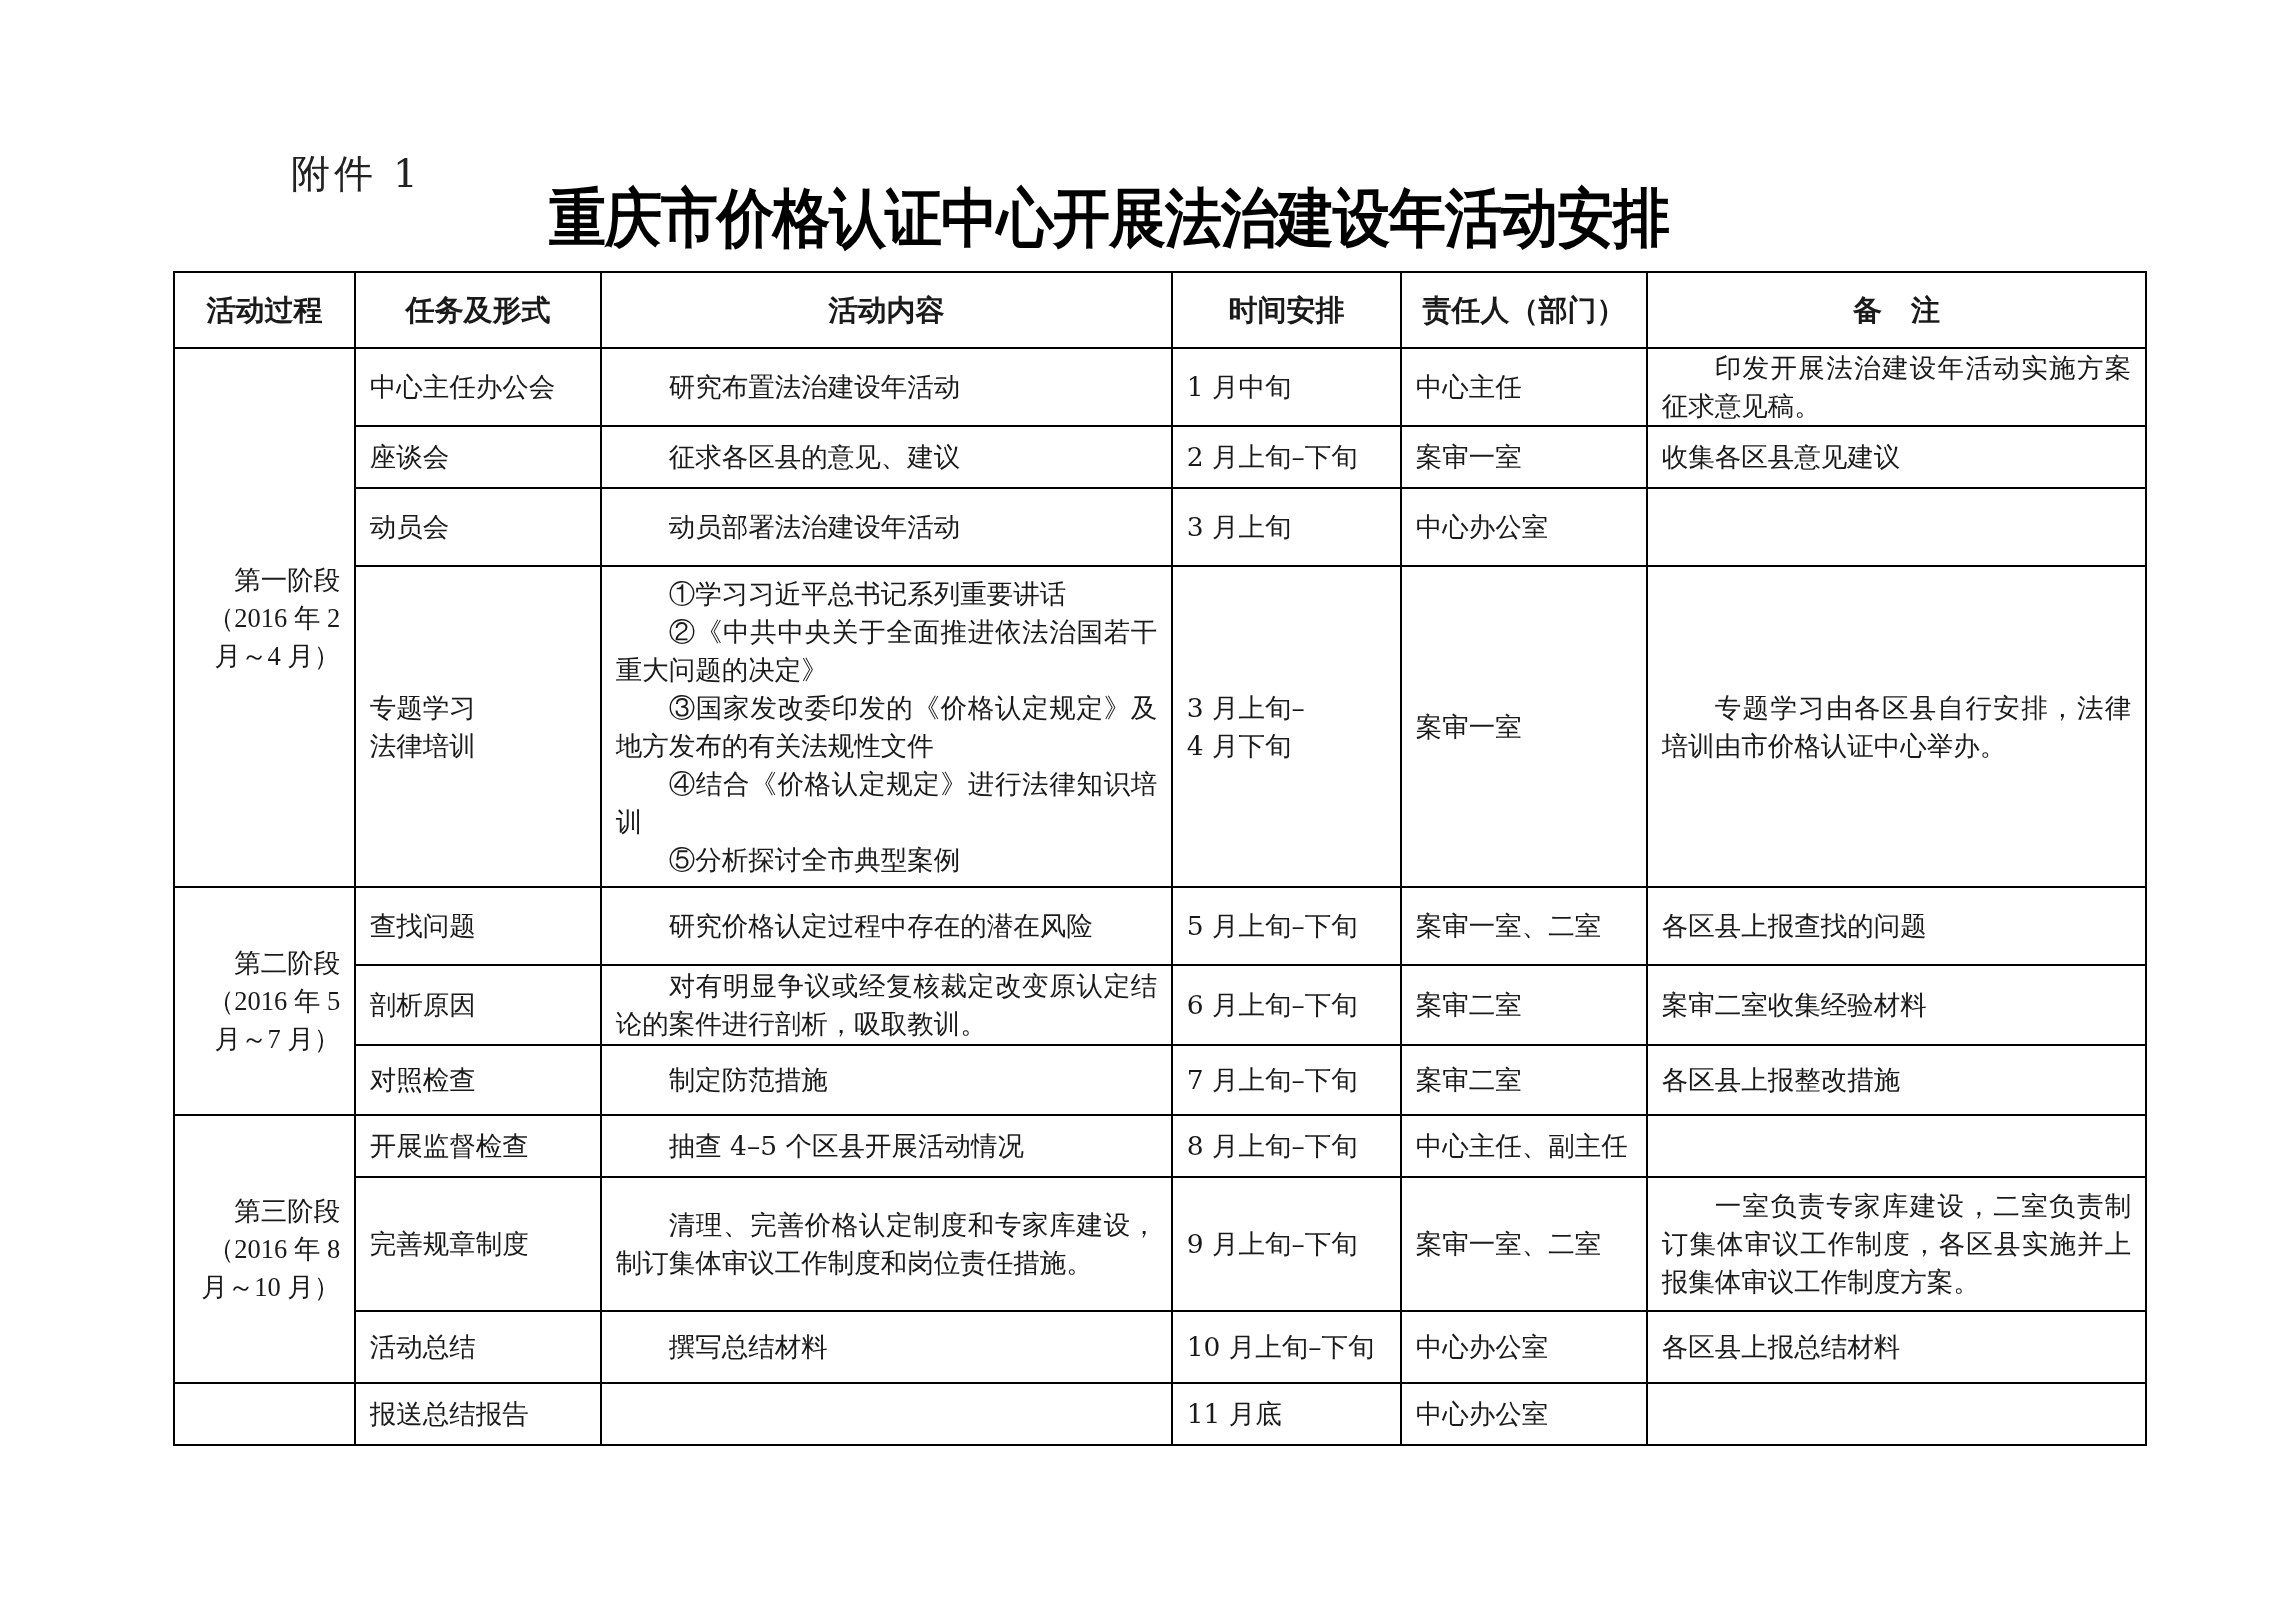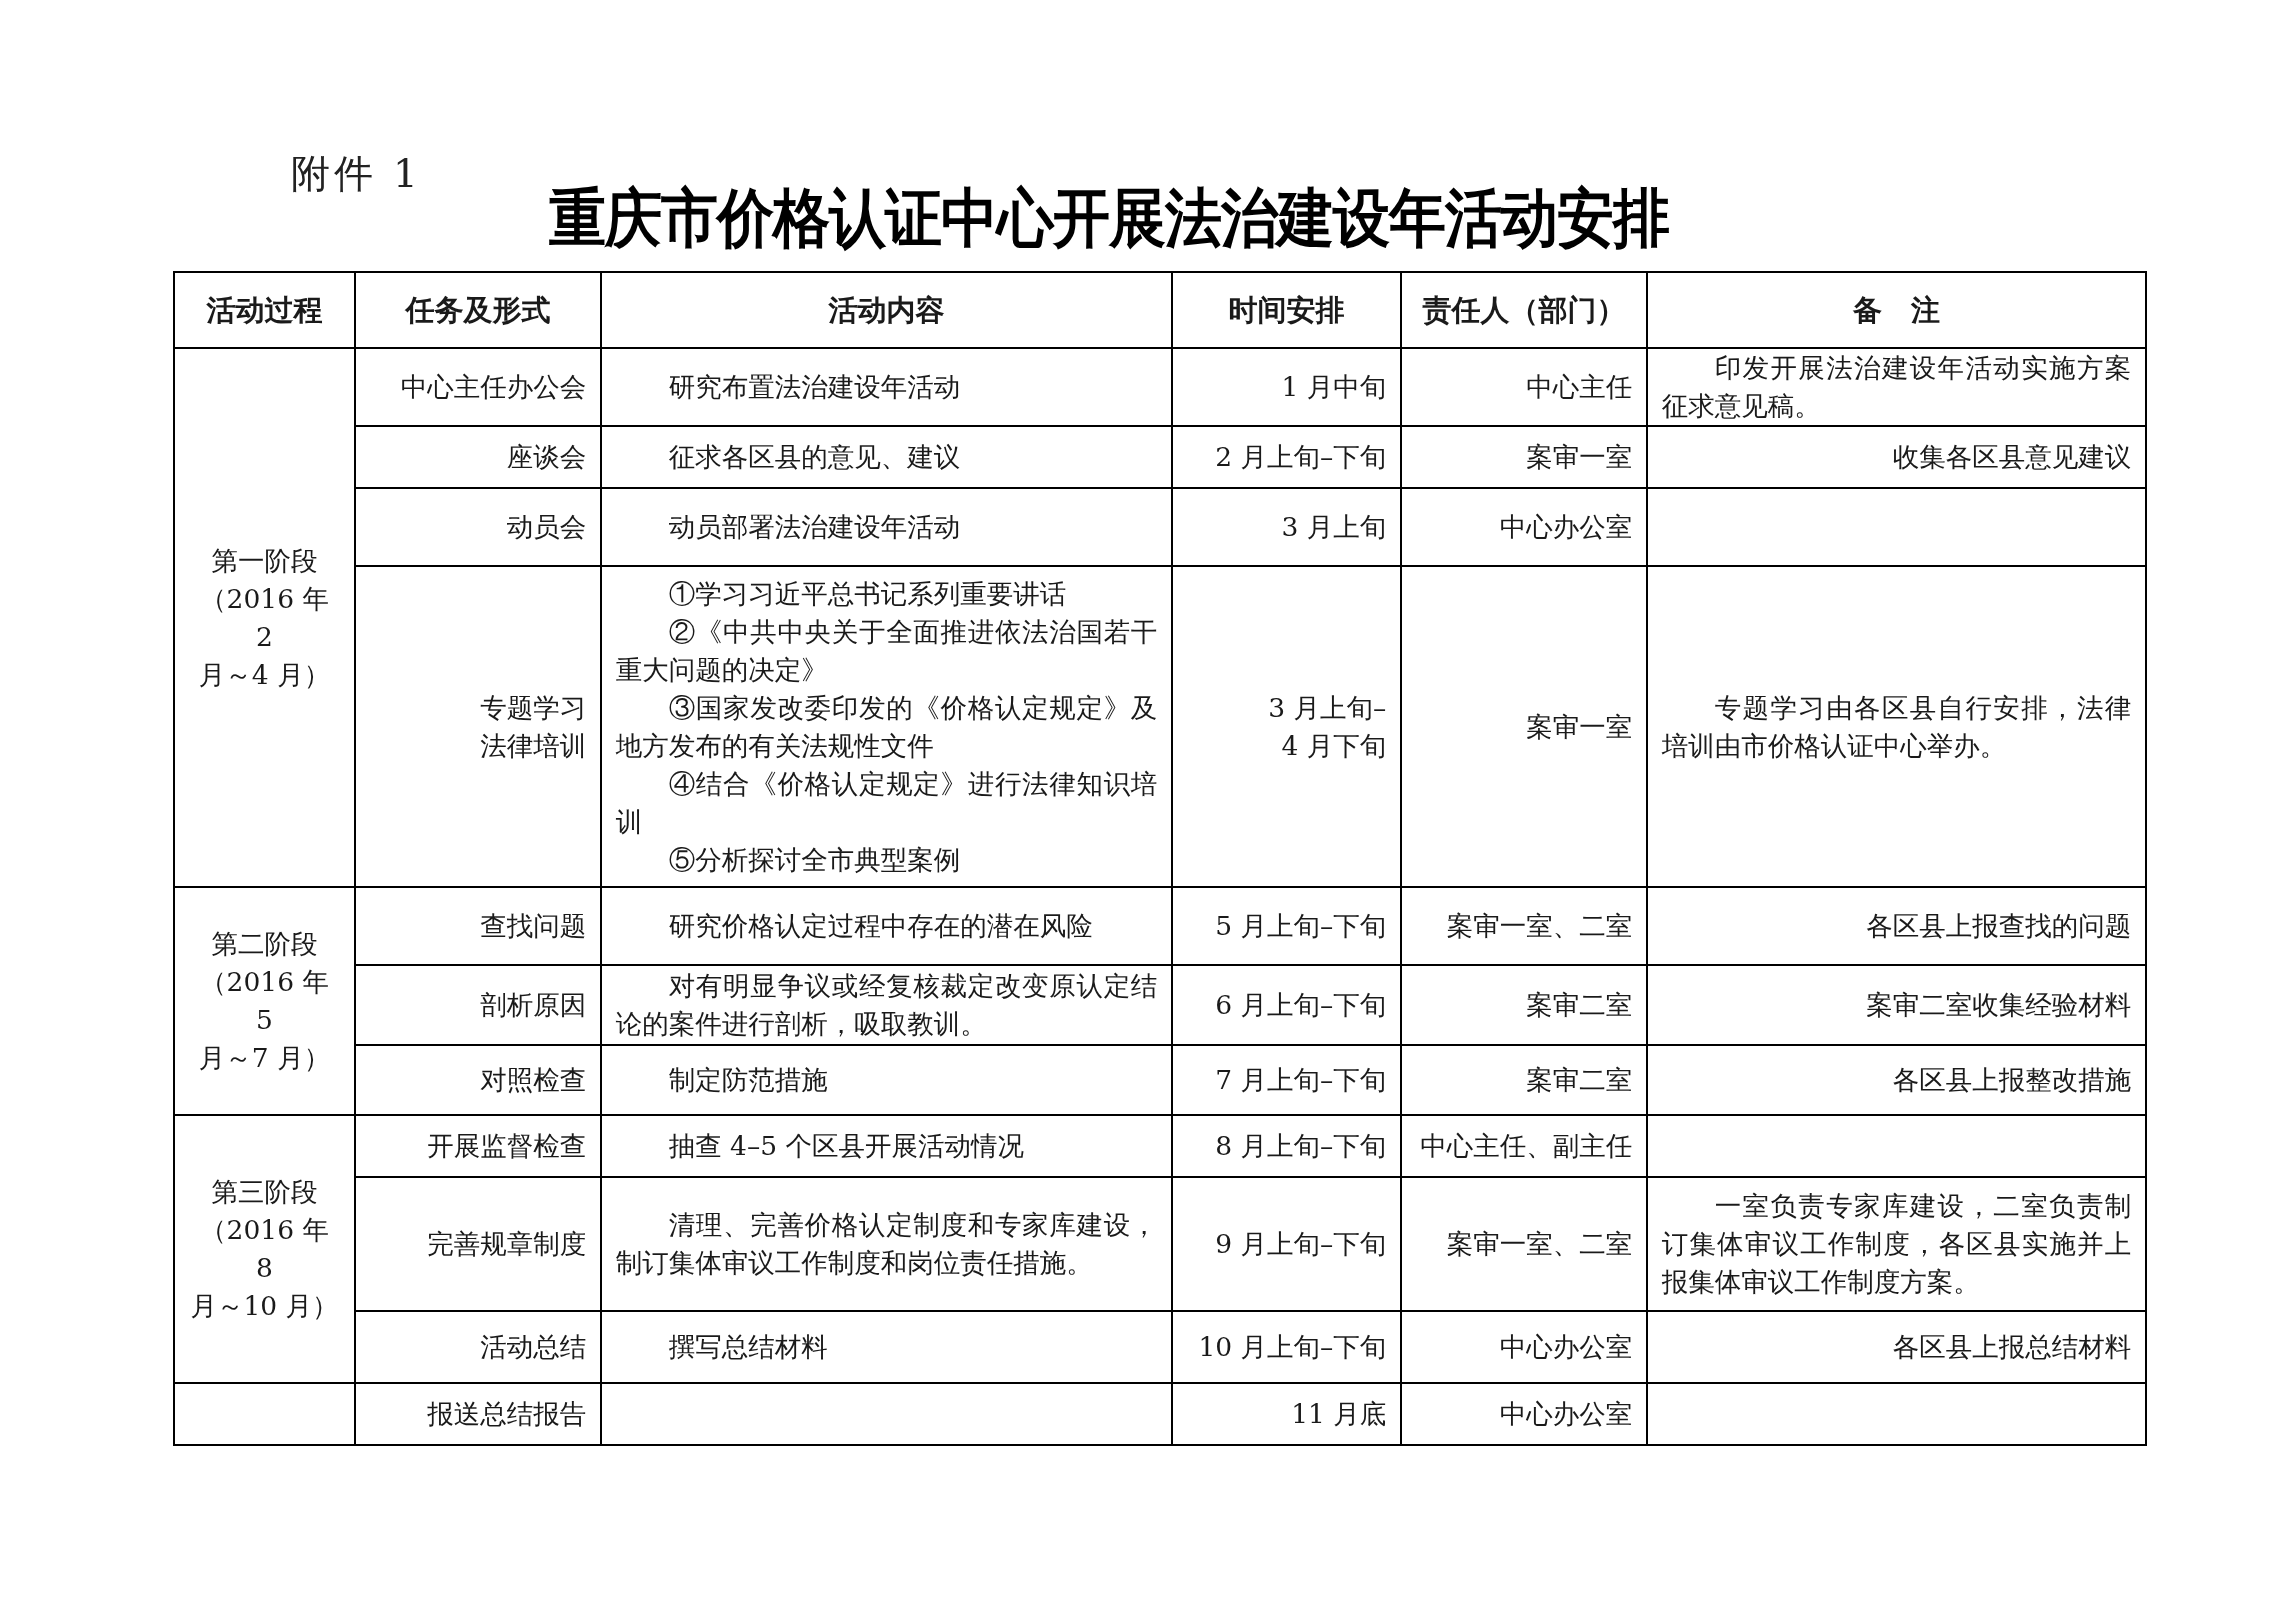--- a/index.html
+++ b/index.html
@@ -30,26 +30,26 @@
   table.plan col.c6 { width: 499px; }
   table.plan th, table.plan td {
     border: 2.5px solid #000; padding: 0 13.7px; vertical-align: middle;
     line-height: 38px;
   }
   table.plan th {
     font-family: "DejaVu Sans", "Liberation Sans", sans-serif;
     font-weight: bold; font-size: 29px; height: 74px; text-align: center; border-radius: 21px;
   }
   table.plan tr { page-break-inside: avoid; }
-  .center { text-align: right; margin-left: 48px; }
+  .center { text-align: left; margin-left: 48px; }
   .left { text-align: left; }
   .indent { text-indent: 2em; text-align: justify; }
   .ci-line { display: block; }
   .ci-line.indent { text-indent: 2em; }
-  .stage { text-align: center; line-height: 55px; padding: 0 5.9px; }
+  .stage { text-align: right; line-height: 55px; padding: 0 5.9px; font-family: Liberation Serif, serif; }
   .stage span { display: block; }
   .multiline span { display: block; }
 </style>
 </head>
 <body>
 
 <div class="attachment">附件 1</div>
 <div class="title">重庆市价格认证中心开展法治建设年活动安排</div>
 
 <table class="plan">

